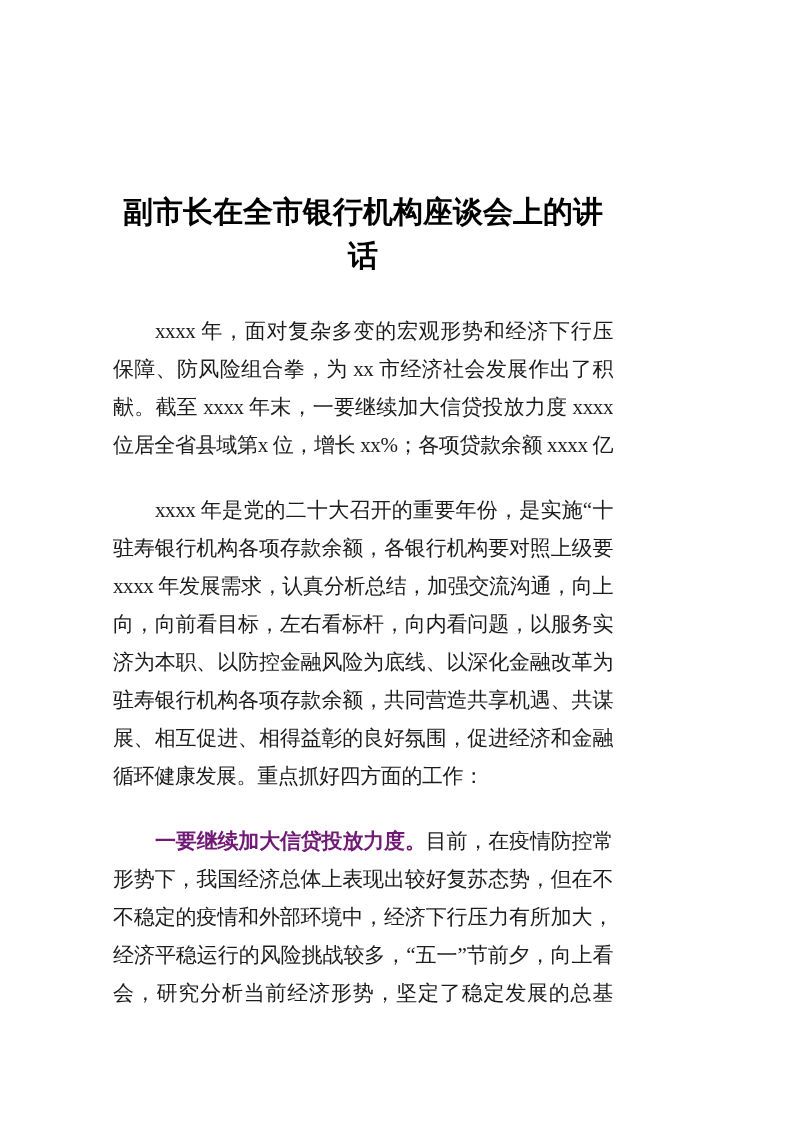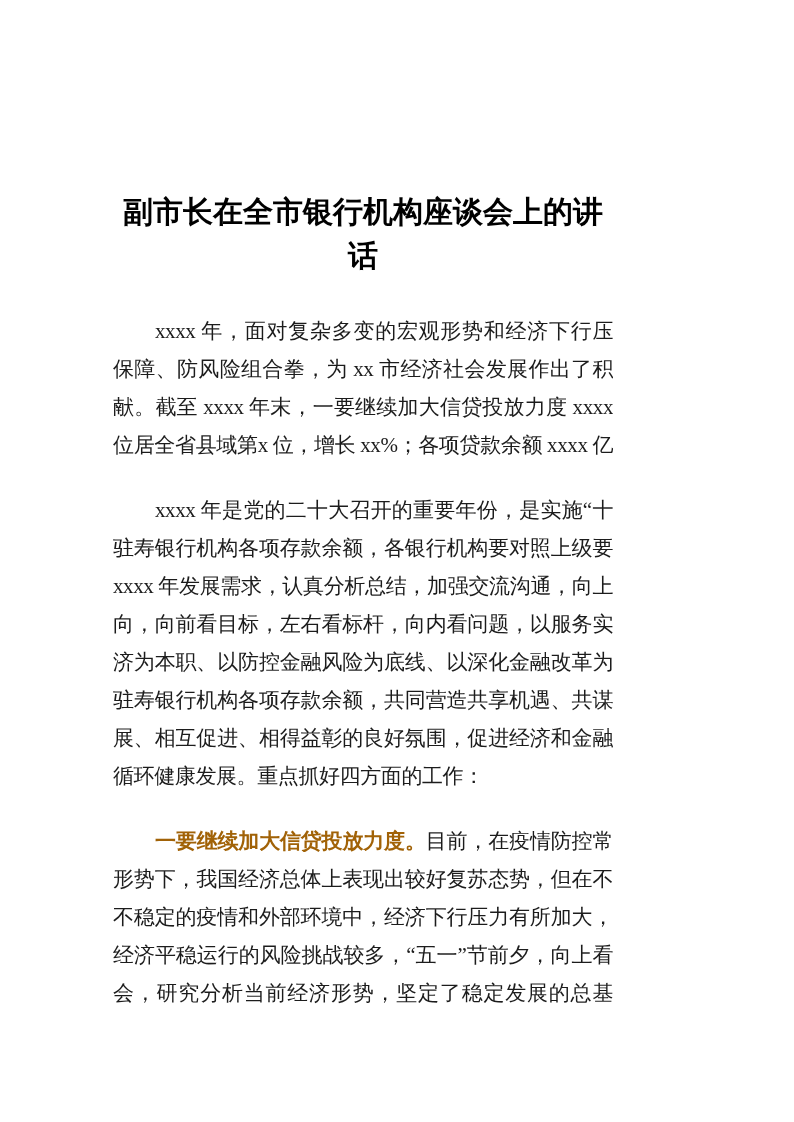--- a/index.html
+++ b/index.html
@@ -36,21 +36,21 @@
     text-align-last: justify;
     letter-spacing: -0.4px;
     max-height: 38px;
     overflow: hidden;
   }
   .line.first { text-indent: 2em; margin-top: 27px; }
   .line.last { text-align-last: left; }
   .lead {
     font-family: Liberation Serif, serif;
     font-weight: bold;
-    color: #a16207;
+    color: #701a75;
   }
 </style>
 </head>
 <body>
 
 <div class="page">
   <h1 class="doc-title">副市长在全市银行机构座谈会上的讲话</h1>
   <div class="body-text" id="doc-body">
       <div class="paragraph">
         <div class="line first">xxxx 年，面对复杂多变的宏观形势和经济下行压力，各</div>

